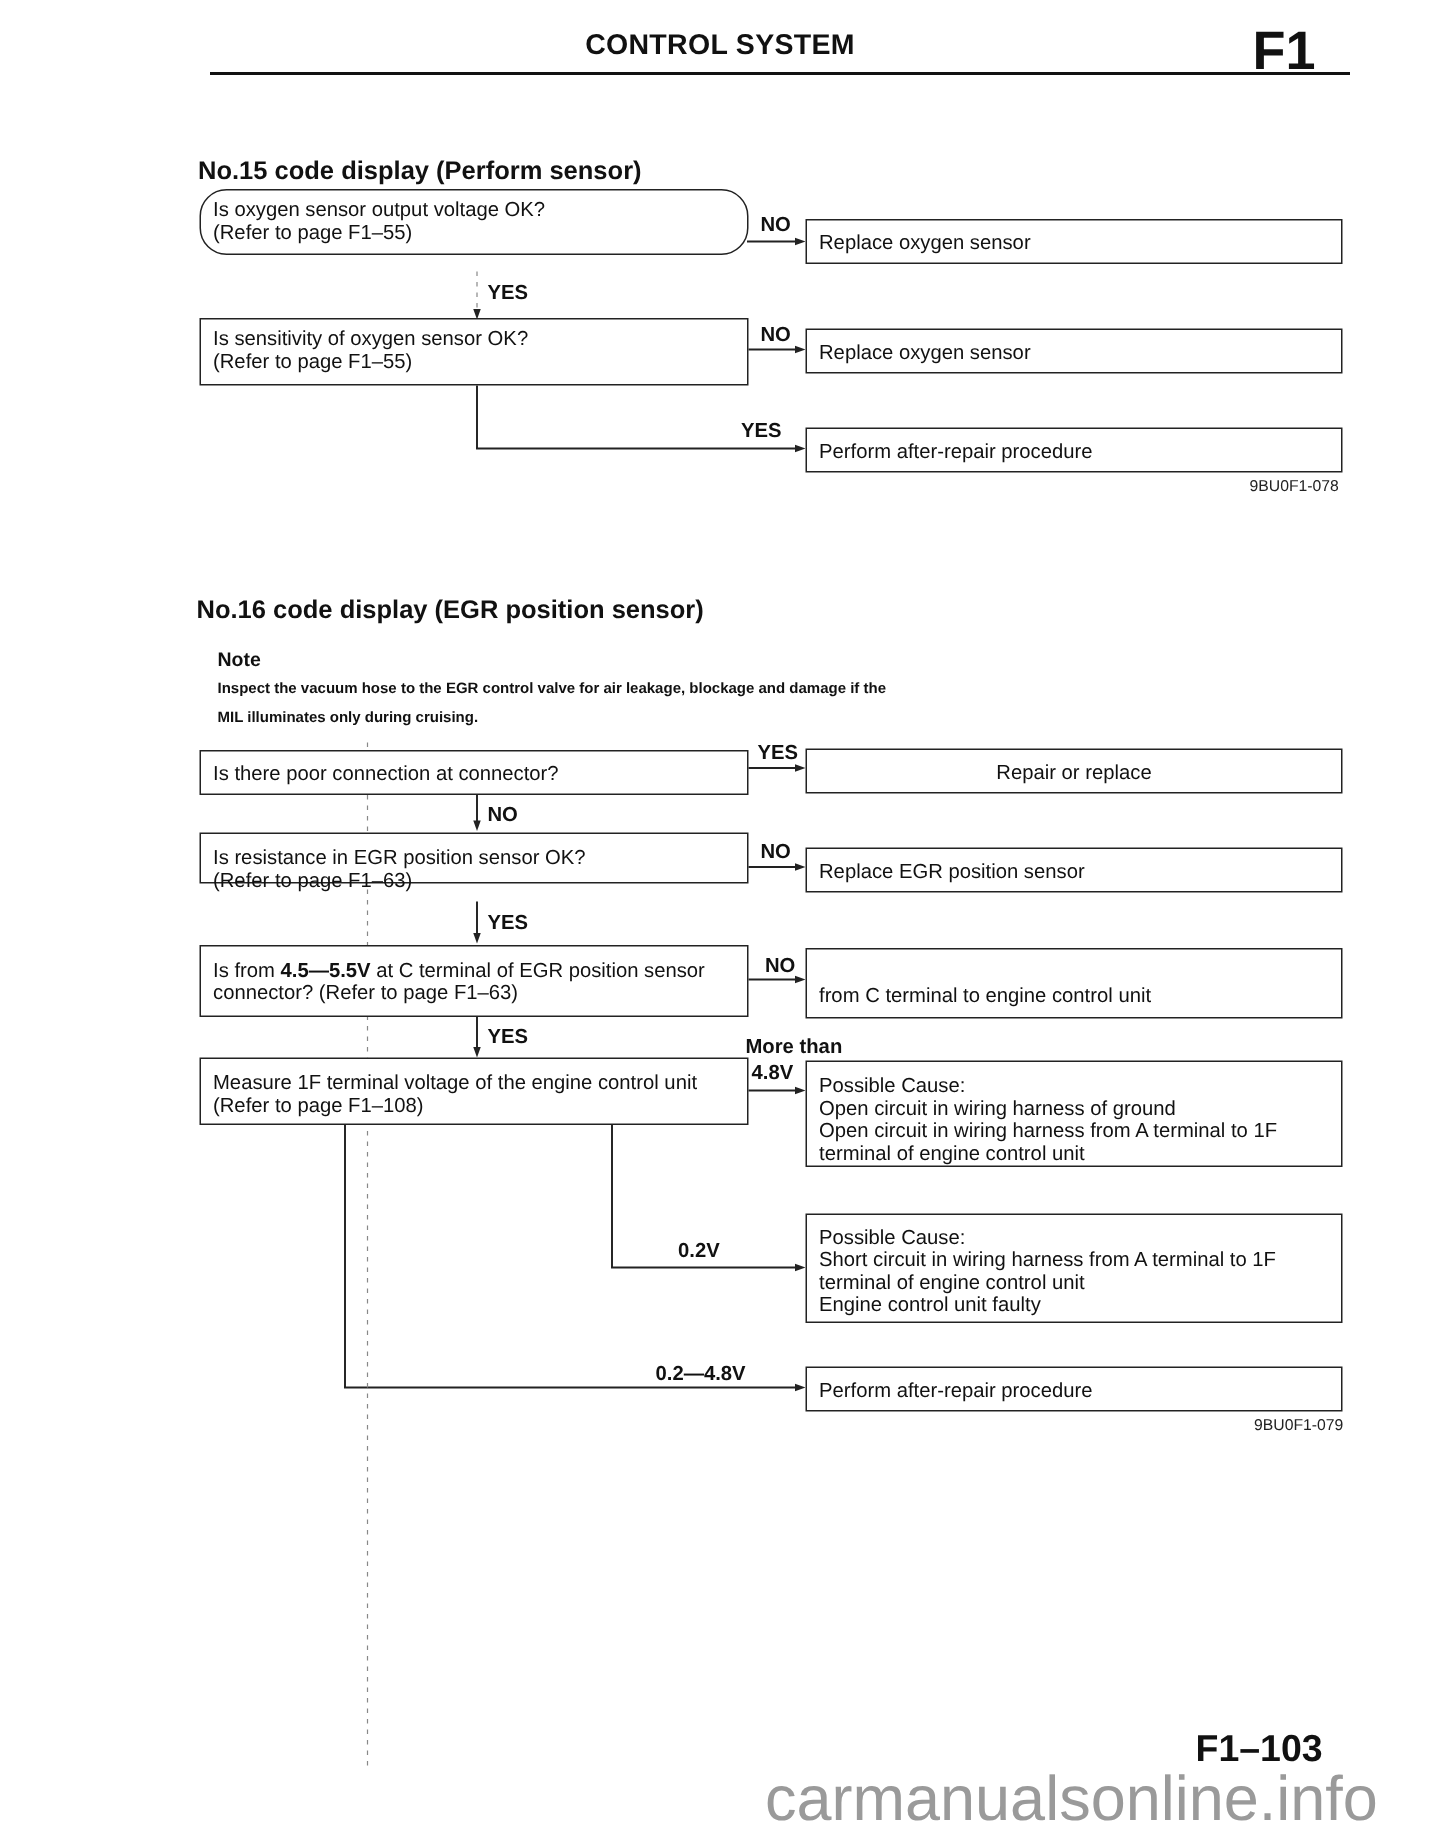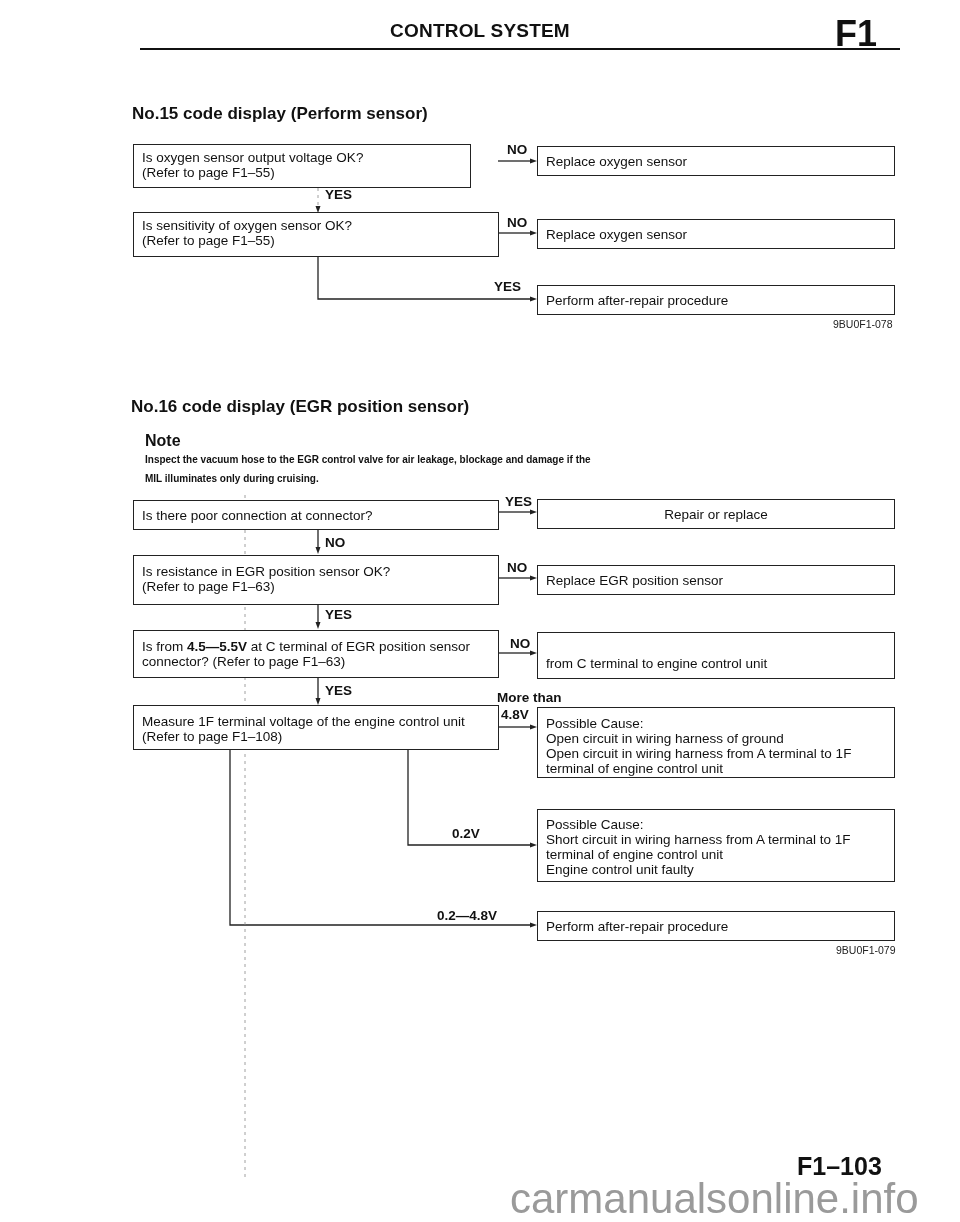--- a/index.html
+++ b/index.html
@@ -3,21 +3,21 @@
 <meta charset="utf-8">
 <style>
   html, body { margin:0; padding:0; background:#ffffff; }
   body { width:960px; height:1222px; position:relative; overflow:hidden;
          font-family:"Liberation Sans", sans-serif; color:#111; }
   .abs { position:absolute; }
   .hdr-title { left:0; width:960px; top:20px; text-align:center; font-weight:bold; font-size:19px; letter-spacing:0.2px; }
   .hdr-code { left:835px; top:13px; font-weight:bold; font-size:36px; }
   .hdr-rule { left:140px; top:48px; width:760px; height:0; border-top:2.5px solid #111; }
   .sec-title { font-weight:bold; font-size:17px; }
-  .note-label { font-weight:bold; font-size:16px; }
+  .note-label { font-weight:bold; font-size:13px; }
   .note-text { font-weight:bold; font-size:10px; line-height:19px; }
   .box { position:absolute; border:1.3px solid #222; box-sizing:border-box; font-size:13.5px; line-height:15px; padding:5px 8px; background:#fff; }
   .box.center { display:flex; align-items:center; }
   .lbl { position:absolute; font-weight:bold; font-size:13.5px; }
   .fig { position:absolute; font-size:10.5px; color:#222; }
   .page-num { left:797px; top:1152px; font-weight:bold; font-size:25px; }
   .watermark { left:510px; top:1175px; font-size:42px; color:#9a9a9a; white-space:nowrap; }
   svg.lines { position:absolute; left:0; top:0; width:960px; height:1222px; pointer-events:none; }
   .ln { stroke:#222; stroke-width:1.3; fill:none; }
   .dash { stroke:#888; stroke-width:0.8; fill:none; stroke-dasharray:3 4; }
@@ -58,21 +58,21 @@
 
   <line class="dash" x1="245" y1="495" x2="245" y2="1180"></line>
 </svg>
 
 <div class="abs hdr-title">CONTROL SYSTEM</div>
 <div class="abs hdr-code">F1</div>
 <div class="abs hdr-rule"></div>
 
 <div class="abs sec-title" style="left:132px; top:104px;">No.15 code display (Perform sensor)</div>
 
-<div class="box" style="left:133px; top:144px; width:338px; height:44px;">
+<div class="box" style="left:133px; top:126px; width:366px; height:44px;border-radius:18px;">
   <div><span>Is oxygen sensor output voltage OK?</span><br><span>(Refer to page F1–55)</span></div>
 </div>
 <div class="lbl" style="left:507px; top:142px;">NO</div>
 <div class="box center" style="left:537px; top:146px; width:358px; height:30px;">
     <span>Replace oxygen sensor</span>
   </div>
 <div class="lbl" style="left:325px; top:187px;">YES</div>
 
 <div class="box" style="left:133px; top:212px; width:366px; height:45px;">
   <div><span>Is sensitivity of oxygen sensor OK?</span><br><span>(Refer to page F1–55)</span></div>
@@ -96,21 +96,21 @@
 
 <div class="box center" style="left:133px; top:500px; width:366px; height:30px;">
     <span>Is there poor connection at connector?</span>
   </div>
 <div class="lbl" style="left:505px; top:494px;">YES</div>
 <div class="box center" style="left:537px; top:499px; width:358px; height:30px;justify-content:center;">
     <span>Repair or replace</span>
   </div>
 <div class="lbl" style="left:325px; top:535px;">NO</div>
 
-<div class="box" style="left:133px; top:555px; width:366px; height:50px;">
+<div class="box" style="left:133px; top:555px; width:366px; height:34px;">
   <div style="padding-top:3px;"><span>Is resistance in EGR position sensor OK?</span><br><span>(Refer to page F1–63)</span></div>
 </div>
 <div class="lbl" style="left:507px; top:560px;">NO</div>
 <div class="box center" style="left:537px; top:565px; width:358px; height:30px;">
     <span>Replace EGR position sensor</span>
   </div>
 <div class="lbl" style="left:325px; top:607px;">YES</div>
 
 <div class="box" style="left:133px; top:630px; width:366px; height:48px;">
   <div style="padding-top:3px;"><span>Is from </span><b>4.5—5.5V</b><span> at C terminal of EGR position sensor</span><br><span>connector? (Refer to page F1–63)</span></div>

